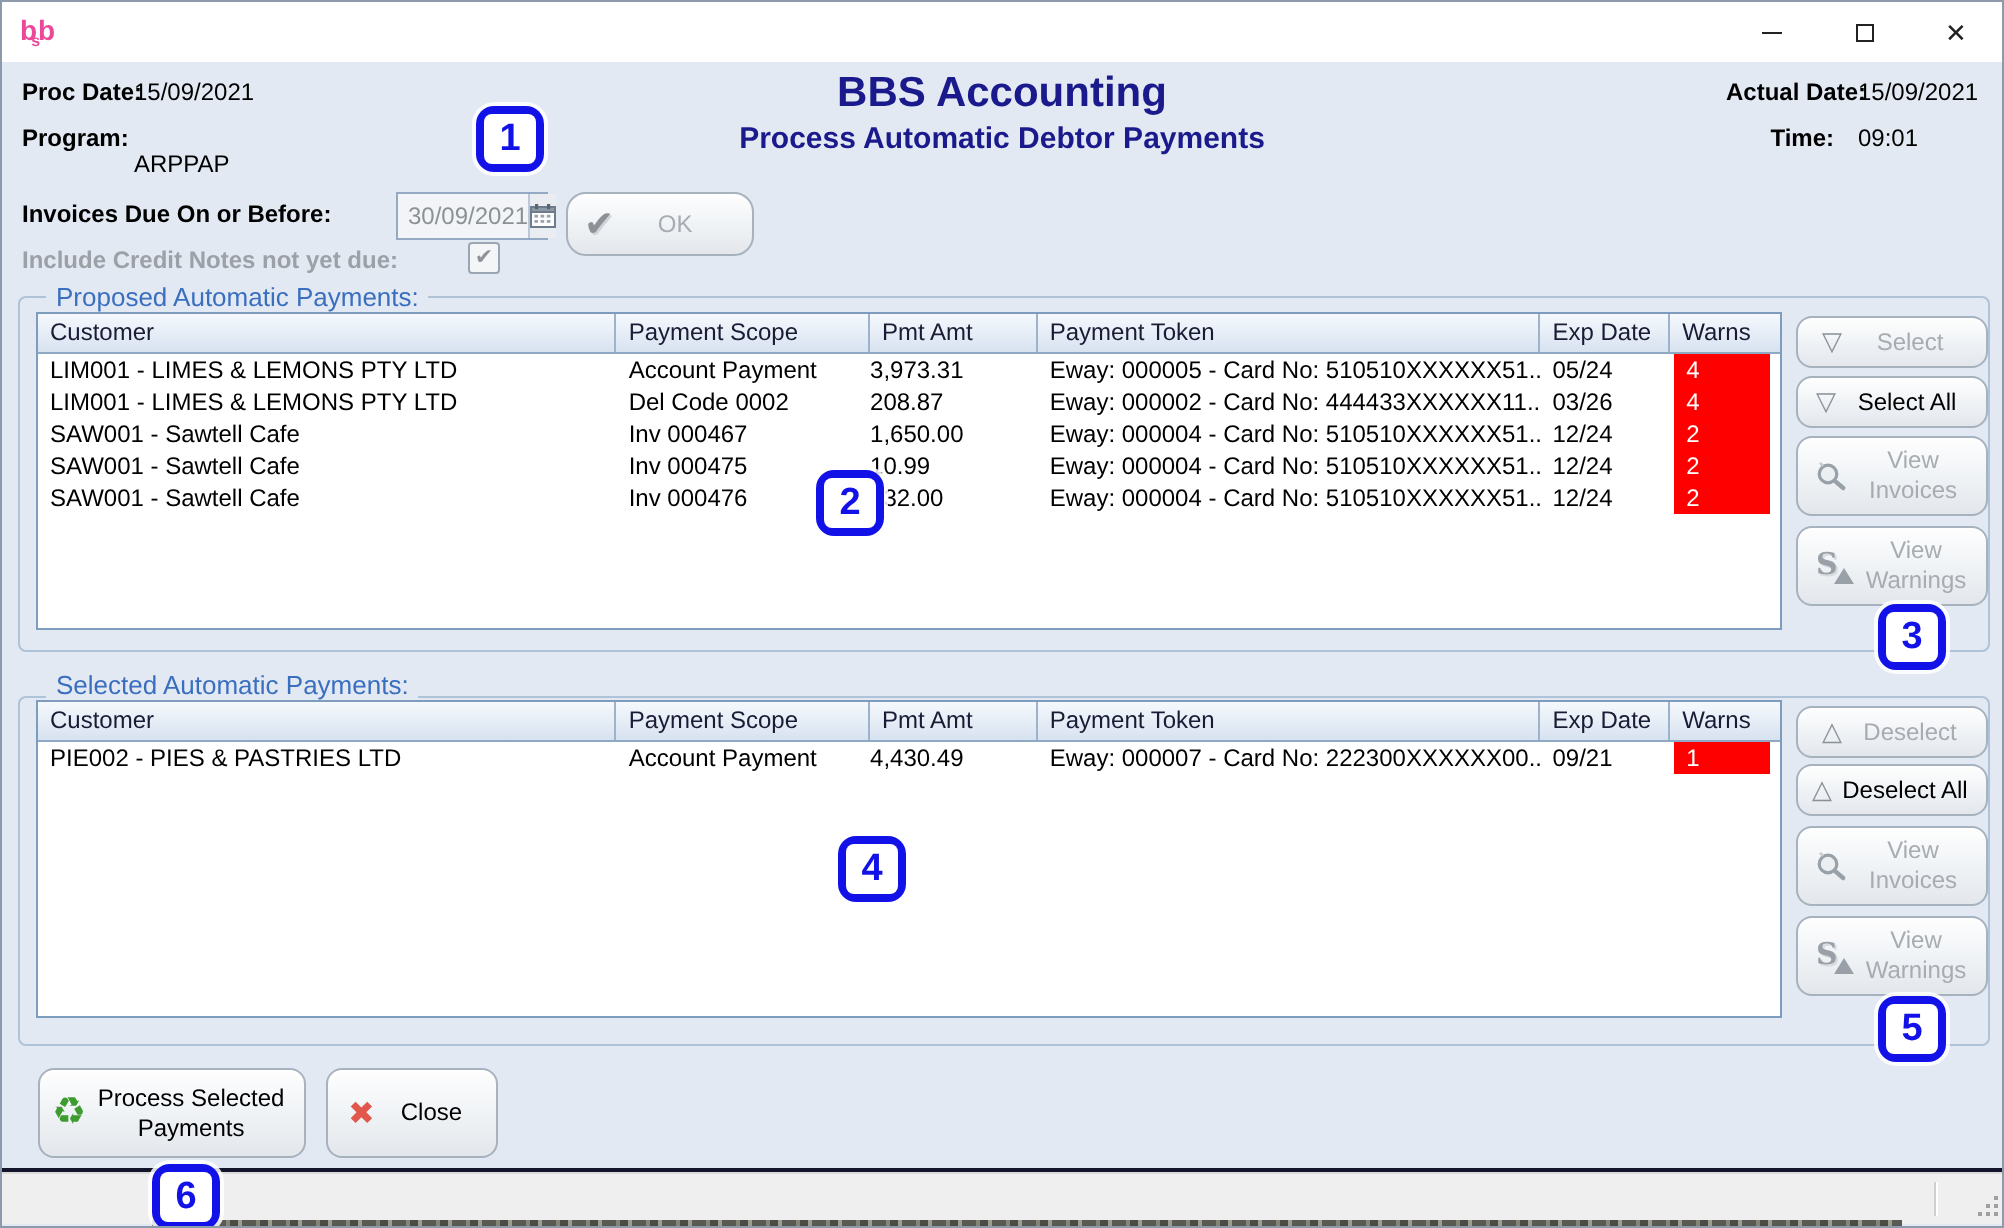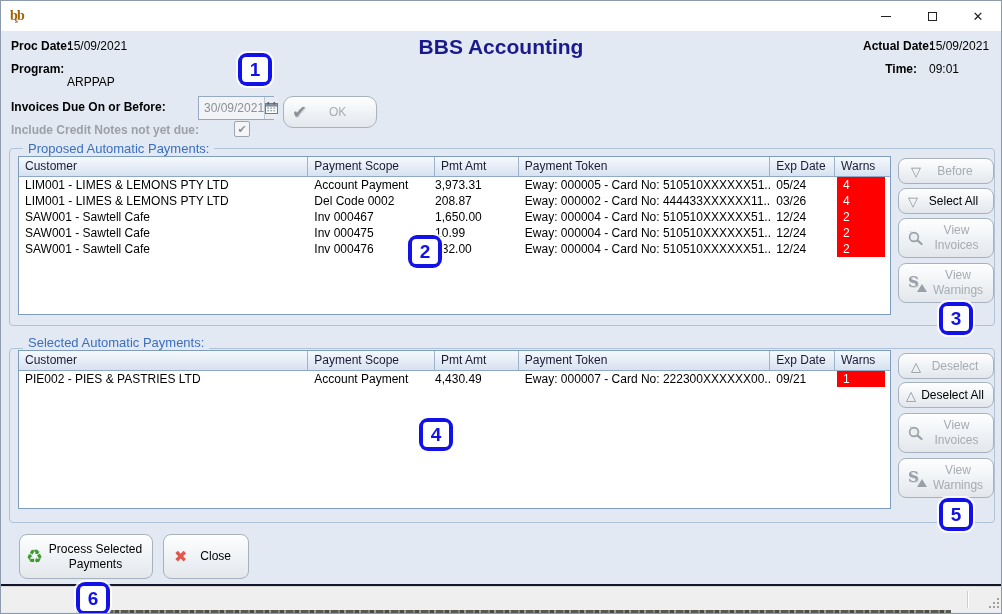--- a/index.html
+++ b/index.html
@@ -10,21 +10,21 @@
     position: relative; width: 1002px; height: 614px;
     background: #E3E9F3; overflow: hidden;
     border: 1px solid #8C9AAB;
   }
 
   
   .titlebar {
     position: absolute; left:0; top:0; width:100%; height:30px;
     background:#FFFFFF; display:flex; align-items:center;
   }
-  .bbs-logo { margin-left:9px; width:24px; font-family:Liberation Serif, serif; font-weight:bold; font-size:14px; color:#a16207; letter-spacing:-2px; white-space:nowrap; }
+  .bbs-logo { margin-left:9px; width:24px; font-family:Liberation Sans, sans-serif; font-weight:bold; font-size:14px; color:#ec4899; letter-spacing:-2px; white-space:nowrap; }
   .bbs-logo .bs { font-size:8px; vertical-align:-3px; letter-spacing:0; margin:0 -1px 0 -1px; }
   .titlebar .title-text { margin-left:6px; font-size:12px; color:#1A1A1A; }
   .win-controls { position:absolute; right:0; top:0; height:30px; display:flex; }
   .wc { width:46px; height:30px; display:flex; align-items:center; justify-content:center; }
   .glyph-min { width:10px; height:1px; background:#222; display:block; }
   .glyph-max { width:9px; height:9px; border:1px solid #222; display:block; }
   .glyph-close { font-size:13px; color:#222; line-height:1; }
 
   
   .abs { position:absolute; font-size:12px; color:#000; white-space:nowrap; }
@@ -149,20 +149,21 @@
         </div>
     </div>
   </div>
 
   <span class="abs lbl" style="left:10px; top:38px;">Proc Date:</span>
   <span class="abs" style="left:66px; top:38px;">15/09/2021</span>
   <span class="abs lbl" style="left:10px; top:61px;">Program:</span>
   <span class="abs" style="left:66px; top:74px;">ARPPAP</span>
 
   <span class="abs navy app-title">BBS Accounting</span>
+  <span class="abs navy screen-title">Process Automatic Debtor Payments</span>
 
   <span class="abs lbl" style="right:68px; top:38px;">Actual Date:</span>
   <span class="abs" style="left:928px; top:38px;">15/09/2021</span>
   <span class="abs lbl" style="right:84px; top:61px;">Time:</span>
   <span class="abs" style="left:928px; top:61px;">09:01</span>
 
   <span class="abs lbl" style="left:10px; top:99px;">Invoices Due On or Before:</span>
   <div class="date-field">
     <span class="date-text">30/09/2021</span>
     <span class="cal-btn">
@@ -250,21 +251,21 @@
       <span class="c c4">Eway: 000004 - Card No: 510510XXXXXX51...</span>
       <span class="c c5">12/24</span>
       <span class="c c6">
           <span class="warn-red" style="display:block;">2</span>
         </span>
     </div>
   </div>
 
   <div class="btn side-btn disabled nowrap" style="top:157px; height:26px;">
     <span class="tri-ic">▽</span>
-    <span class="btn-label">Before</span>
+    <span class="btn-label">Select</span>
   </div>
   <div class="btn side-btn nowrap" style="top:187px; height:26px;">
     <span class="tri-ic" style="margin-left:5px;">▽</span>
     <span class="btn-label">Select All</span>
   </div>
   <div class="btn side-btn disabled" style="top:217px; height:40px;">
     <span class="ic mag-ic">
       <svg width="17" height="16" viewBox="0 0 17 16">
           <circle cx="7" cy="7" r="4.4" fill="#ECEFF2" stroke="#98A0A8" stroke-width="1.6"></circle>
           <line x1="10.4" y1="10.4" x2="14.6" y2="14" stroke="#98A0A8" stroke-width="2.2" stroke-linecap="round"></line>

